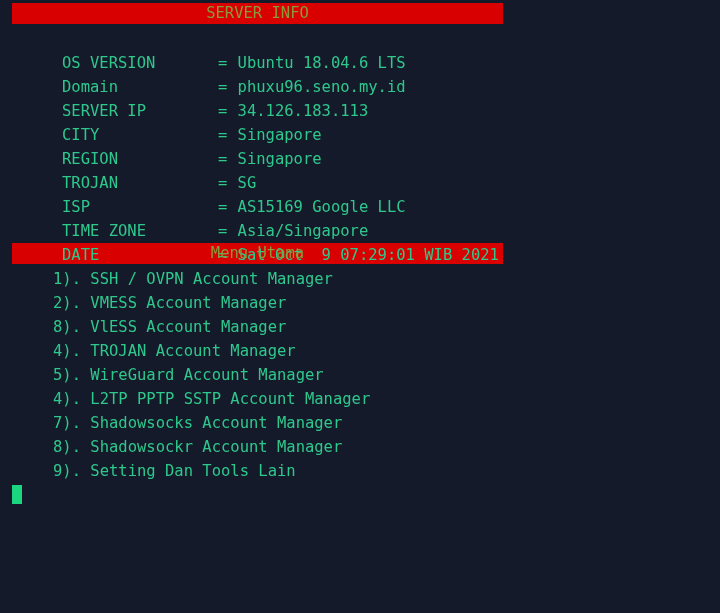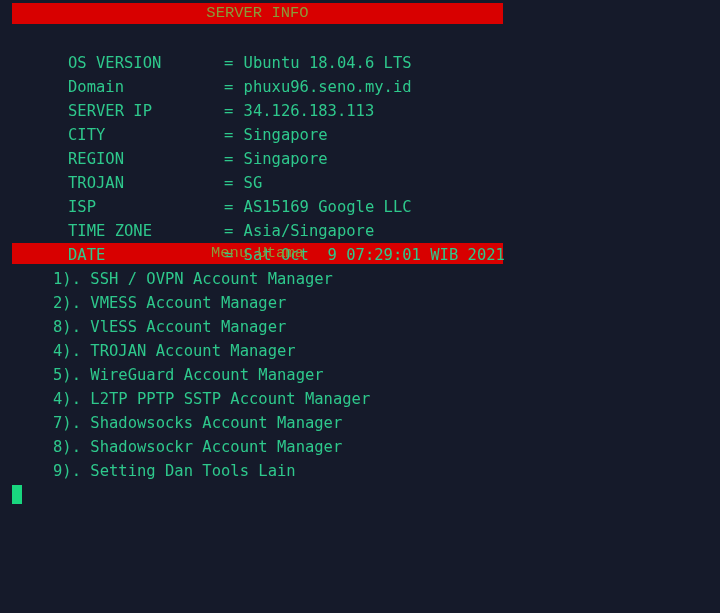--- a/index.html
+++ b/index.html
@@ -31,25 +31,24 @@
     margin-left: 12px;
     height: 21px;
     line-height: 21px;
     text-align: center;
     white-space: pre;
     letter-spacing: 0px;
   }
   .banner-wrap {
     height: 24px;
     display: block;
-    font-family: Liberation Mono, monospace;
   }
   .row {
     white-space: pre;
-    padding-left: 12px;
+    padding-left: 6px;
     height: 24px;
   }
   .lbl {
     display: inline-block;
     width: 156px;
     white-space: pre;
   }
   .eq {
     display: inline-block;
     width: 19.6px;

